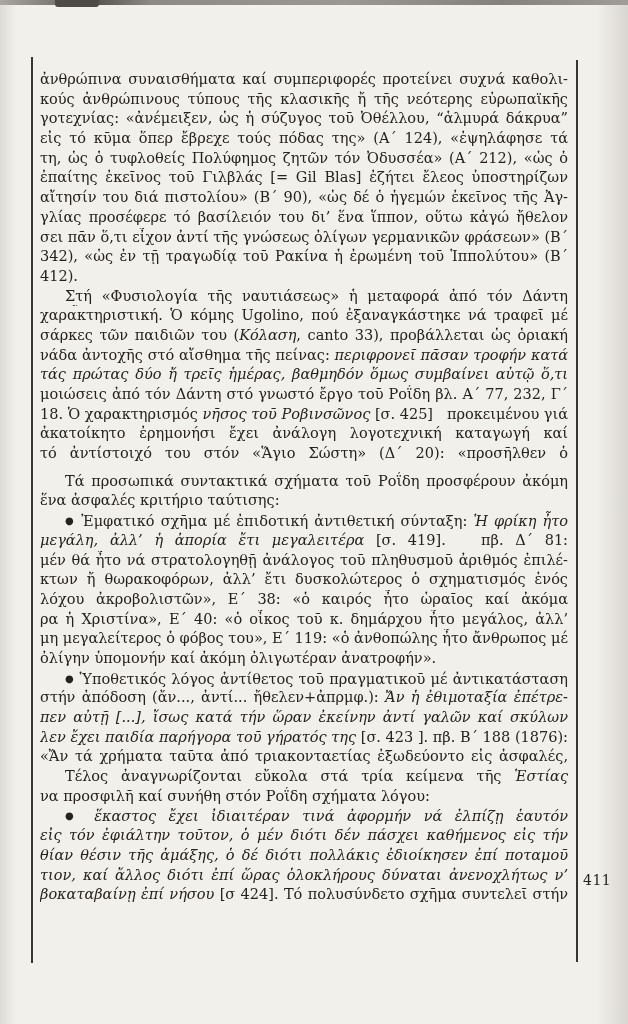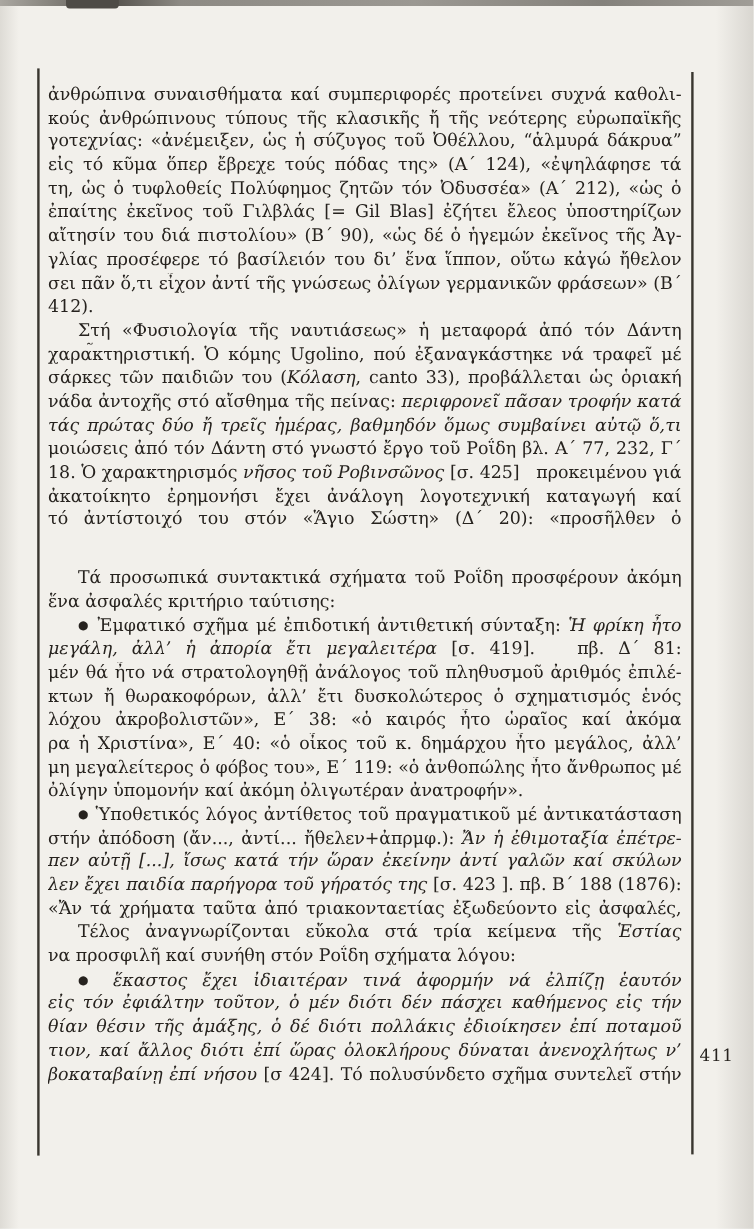--- a/index.html
+++ b/index.html
@@ -19,21 +19,21 @@
   .rule{position:absolute;width:2px;background:var(--rule,#39362f);}
   .rule-left{left:31px;top:57px;height:906px;}
   .rule-right{left:576px;top:60px;height:902px;}
   .text-column{position:absolute;left:40px;top:70px;width:528px;}
   .line{
     font-size:14.5px;line-height:19.7px;height:19.7px;overflow:hidden;
     text-align:justify;text-align-last:justify;
   }
   .line.end{text-align-last:left;}
   .line.ind{padding-left:25px;}
-  .line.gap{margin-top:29px;}
+  .line.gap{margin-top:8px;}
   .it{font-style:italic;}
   .bu{font-size:10px;line-height:inherit;vertical-align:1.5px;}
   .page-number{position:absolute;left:583px;top:872px;font-size:14px;letter-spacing:.5px;color:var(--ink,#26221e);}
 </style>
 </head>
 <body>
 
 <div class="page">
   <div class="scan-band"></div>
   <div class="scan-smudge"></div>
@@ -42,20 +42,21 @@
   <div class="text-column">
       <div class="line"><span>ἀνθρώπινα συναισθήματα καί συμπεριφορές προτείνει συχνά καθολι-</span></div>
       <div class="line"><span>κούς ἀνθρώπινους τύπους τῆς κλασικῆς ἤ τῆς νεότερης εὐρωπαϊκῆς λο-</span></div>
       <div class="line"><span>γοτεχνίας: «ἀνέμειξεν, ὡς ἡ σύζυγος τοῦ Ὀθέλλου, “ἁλμυρά δάκρυα”</span></div>
       <div class="line"><span>εἰς τό κῦμα ὅπερ ἔβρεχε τούς πόδας της» (Α´ 124), «ἐψηλάφησε τά σκό-</span></div>
       <div class="line"><span>τη, ὡς ὁ τυφλοθείς Πολύφημος ζητῶν τόν Ὀδυσσέα» (Α´ 212), «ὡς ὁ</span></div>
       <div class="line"><span>ἐπαίτης ἐκεῖνος τοῦ Γιλβλάς [= Gil Blas] ἐζήτει ἔλεος ὑποστηρίζων τήν</span></div>
       <div class="line"><span>αἴτησίν του διά πιστολίου» (Β´ 90), «ὡς δέ ὁ ἡγεμών ἐκεῖνος τῆς Ἀγ-</span></div>
       <div class="line"><span>γλίας προσέφερε τό βασίλειόν του δι’ ἕνα ἵππον, οὕτω κἀγώ ἤθελον δώ-</span></div>
       <div class="line"><span>σει πᾶν ὅ,τι εἶχον ἀντί τῆς γνώσεως ὀλίγων γερμανικῶν φράσεων» (Β´</span></div>
+      <div class="line"><span>342), «ὡς ἐν τῇ τραγωδίᾳ τοῦ Ρακίνα ἡ ἐρωμένη τοῦ Ἱππολύτου» (Β´</span></div>
       <div class="line end"><span>412).</span></div>
       <div class="line ind"><span>Στή «Φυσιολογία τῆς ναυτιάσεως» ἡ μεταφορά ἀπό τόν Δάντη εἶναι</span></div>
       <div class="line"><span>χαρακτηριστική. Ὁ κόμης Ugolino, πού ἐξαναγκάστηκε νά τραφεῖ μέ τίς</span></div>
       <div class="line"><span>σάρκες τῶν παιδιῶν του (</span><span class="it">Κόλαση</span><span>, canto 33), προβάλλεται ὡς ὁριακή μο-</span></div>
       <div class="line"><span>νάδα ἀντοχῆς στό αἴσθημα τῆς πείνας: </span><span class="it">περιφρονεῖ πᾶσαν τροφήν κατά</span></div>
       <div class="line"><span class="it">τάς πρώτας δύο ἤ τρεῖς ἡμέρας, βαθμηδόν ὅμως συμβαίνει αὐτῷ ὅ,τι καί</span></div>
       <div class="line"><span>μοιώσεις ἀπό τόν Δάντη στό γνωστό ἔργο τοῦ Ροΐδη βλ. Α´ 77, 232, Γ´</span></div>
       <div class="line"><span>18. Ὁ χαρακτηρισμός </span><span class="it">νῆσος τοῦ Ροβινσῶνος</span><span> [σ. 425]&nbsp;&nbsp;&nbsp;προκειμένου γιά</span></div>
       <div class="line"><span>ἀκατοίκητο ἐρημονήσι ἔχει ἀνάλογη λογοτεχνική καταγωγή καί βρίσκει</span></div>
       <div class="line"><span>τό ἀντίστοιχό του στόν «Ἅγιο Σώστη» (Δ´ 20): «προσῆλθεν ὁ Ροβινσών</span></div>

